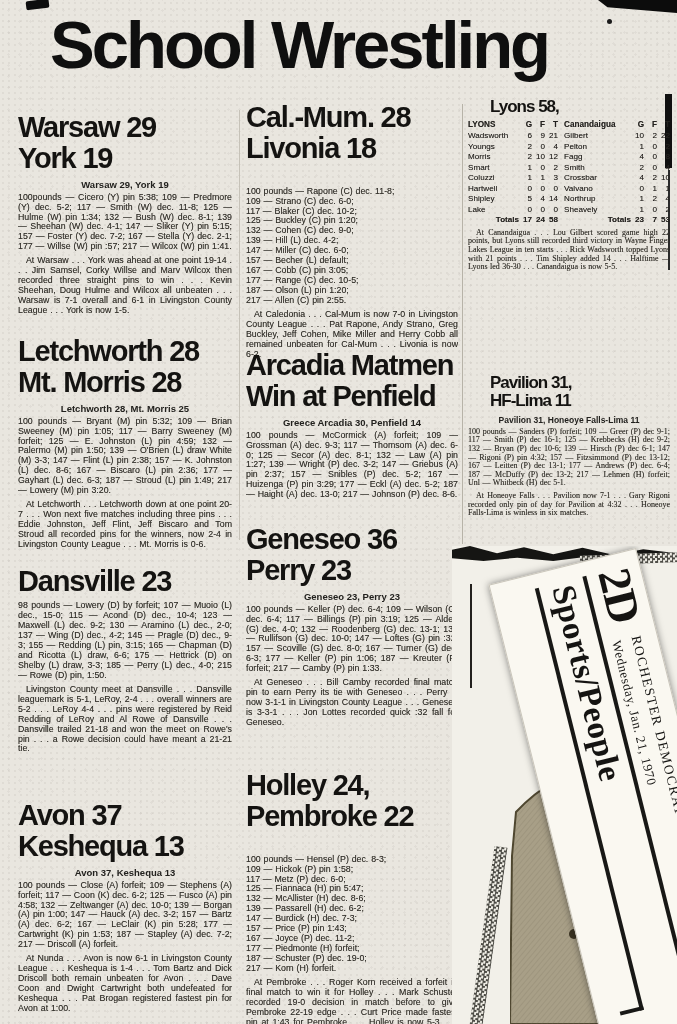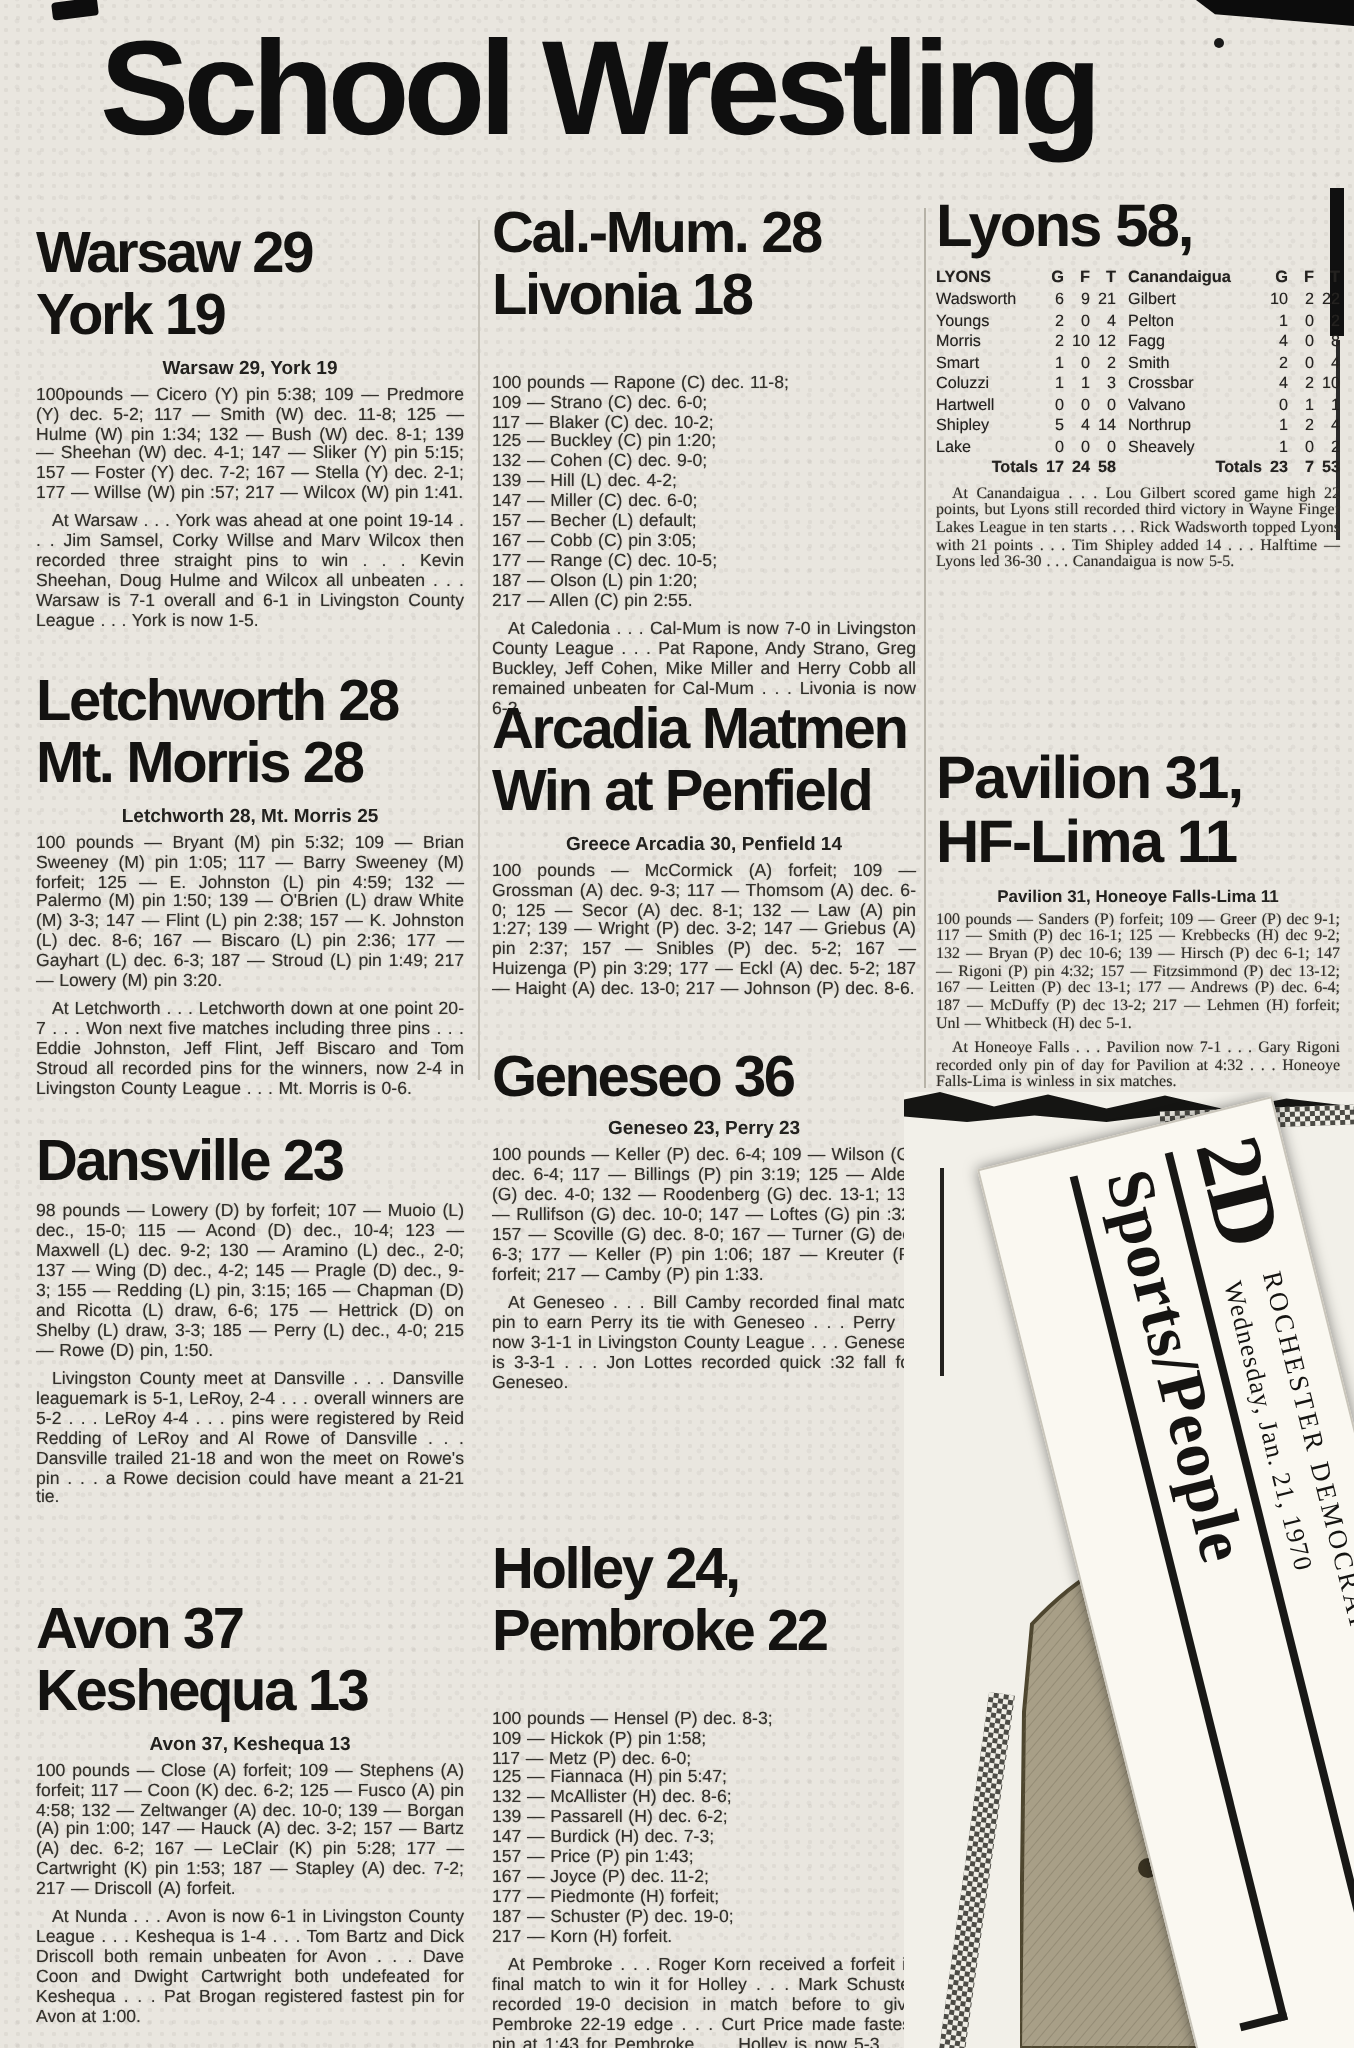--- a/index.html
+++ b/index.html
@@ -26,21 +26,21 @@
   }
   .story h2 span { display:block; }
   .subhead { font-size:9.5px; font-weight:700; text-align:center; margin:1px 0 3px; color:#22211e; }
   .bodytext {
     margin:0 0 4px 0; font-size:8.8px; line-height:1.13; text-align:justify;
     color:#32302b; word-spacing:.4px; text-shadow:0 0 .5px rgba(60,55,45,.55);
   }
   .notes { text-indent:8px; text-align:justify; }
   .lines { white-space:pre-line; text-align:left;margin-top:22px; }
   .col-right .bodytext { font-size:8px; line-height:1.08;font-family:Liberation Serif, serif; }
-  .col-right h2 { font-size:30px; letter-spacing:-1px; }
+  .col-right h2 { font-size:17px; letter-spacing:-1px;margin-left:22px; }
 
   table.box { width:100%; border-collapse:collapse; font-size:8.1px; line-height:1.3;
     color:#242220; margin:2px 0 3px; text-shadow:0 0 .4px rgba(60,55,45,.5); }
   table.box th { padding:0; font-size:8.2px; font-weight:700; text-align:right; }
   table.box th.nm { text-align:left; }
   table.box td { padding:0; }
   table.box td.num { text-align:right; width:13px; }
   table.box td.nm { text-align:left; }
   table.box tr.totals td { font-weight:700;text-align:right; }
 
@@ -160,20 +160,21 @@
         <span>Arcadia Matmen</span>
         <span>Win at Penfield</span>
       </h2>
     <div class="subhead">Greece Arcadia 30, Penfield 14</div>
     <p class="bodytext">100 pounds — McCormick (A) forfeit; 109 — Grossman (A) dec. 9-3; 117 — Thomsom (A) dec. 6-0; 125 — Secor (A) dec. 8-1; 132 — Law (A) pin 1:27; 139 — Wright (P) dec. 3-2; 147 — Griebus (A) pin 2:37; 157 — Snibles (P) dec. 5-2; 167 — Huizenga (P) pin 3:29; 177 — Eckl (A) dec. 5-2; 187 — Haight (A) dec. 13-0; 217 — Johnson (P) dec. 8-6.</p>
   </section>
 
   <section class="story" style="left:246px; top:524px; width:212px;">
     <h2>
         <span>Geneseo 36</span>
+        <span>Perry 23</span>
       </h2>
     <div class="subhead">Geneseo 23, Perry 23</div>
     <p class="bodytext">100 pounds — Keller (P) dec. 6-4; 109 — Wilson (G) dec. 6-4; 117 — Billings (P) pin 3:19; 125 — Alden (G) dec. 4-0; 132 — Roodenberg (G) dec. 13-1; 139 — Rullifson (G) dec. 10-0; 147 — Loftes (G) pin :32; 157 — Scoville (G) dec. 8-0; 167 — Turner (G) dec. 6-3; 177 — Keller (P) pin 1:06; 187 — Kreuter (P) forfeit; 217 — Camby (P) pin 1:33.</p>
     <p class="bodytext notes">At Geneseo . . . Bill Camby recorded final match pin to earn Perry its tie with Geneseo . . . Perry is now 3-1-1 in Livingston County League . . . Geneseo is 3-3-1 . . . Jon Lottes recorded quick :32 fall for Geneseo.</p>
   </section>
 
   <section class="story" style="left:246px; top:770px; width:212px;">
     <h2>
         <span>Holley 24,</span>
         <span>Pembroke 22</span>

